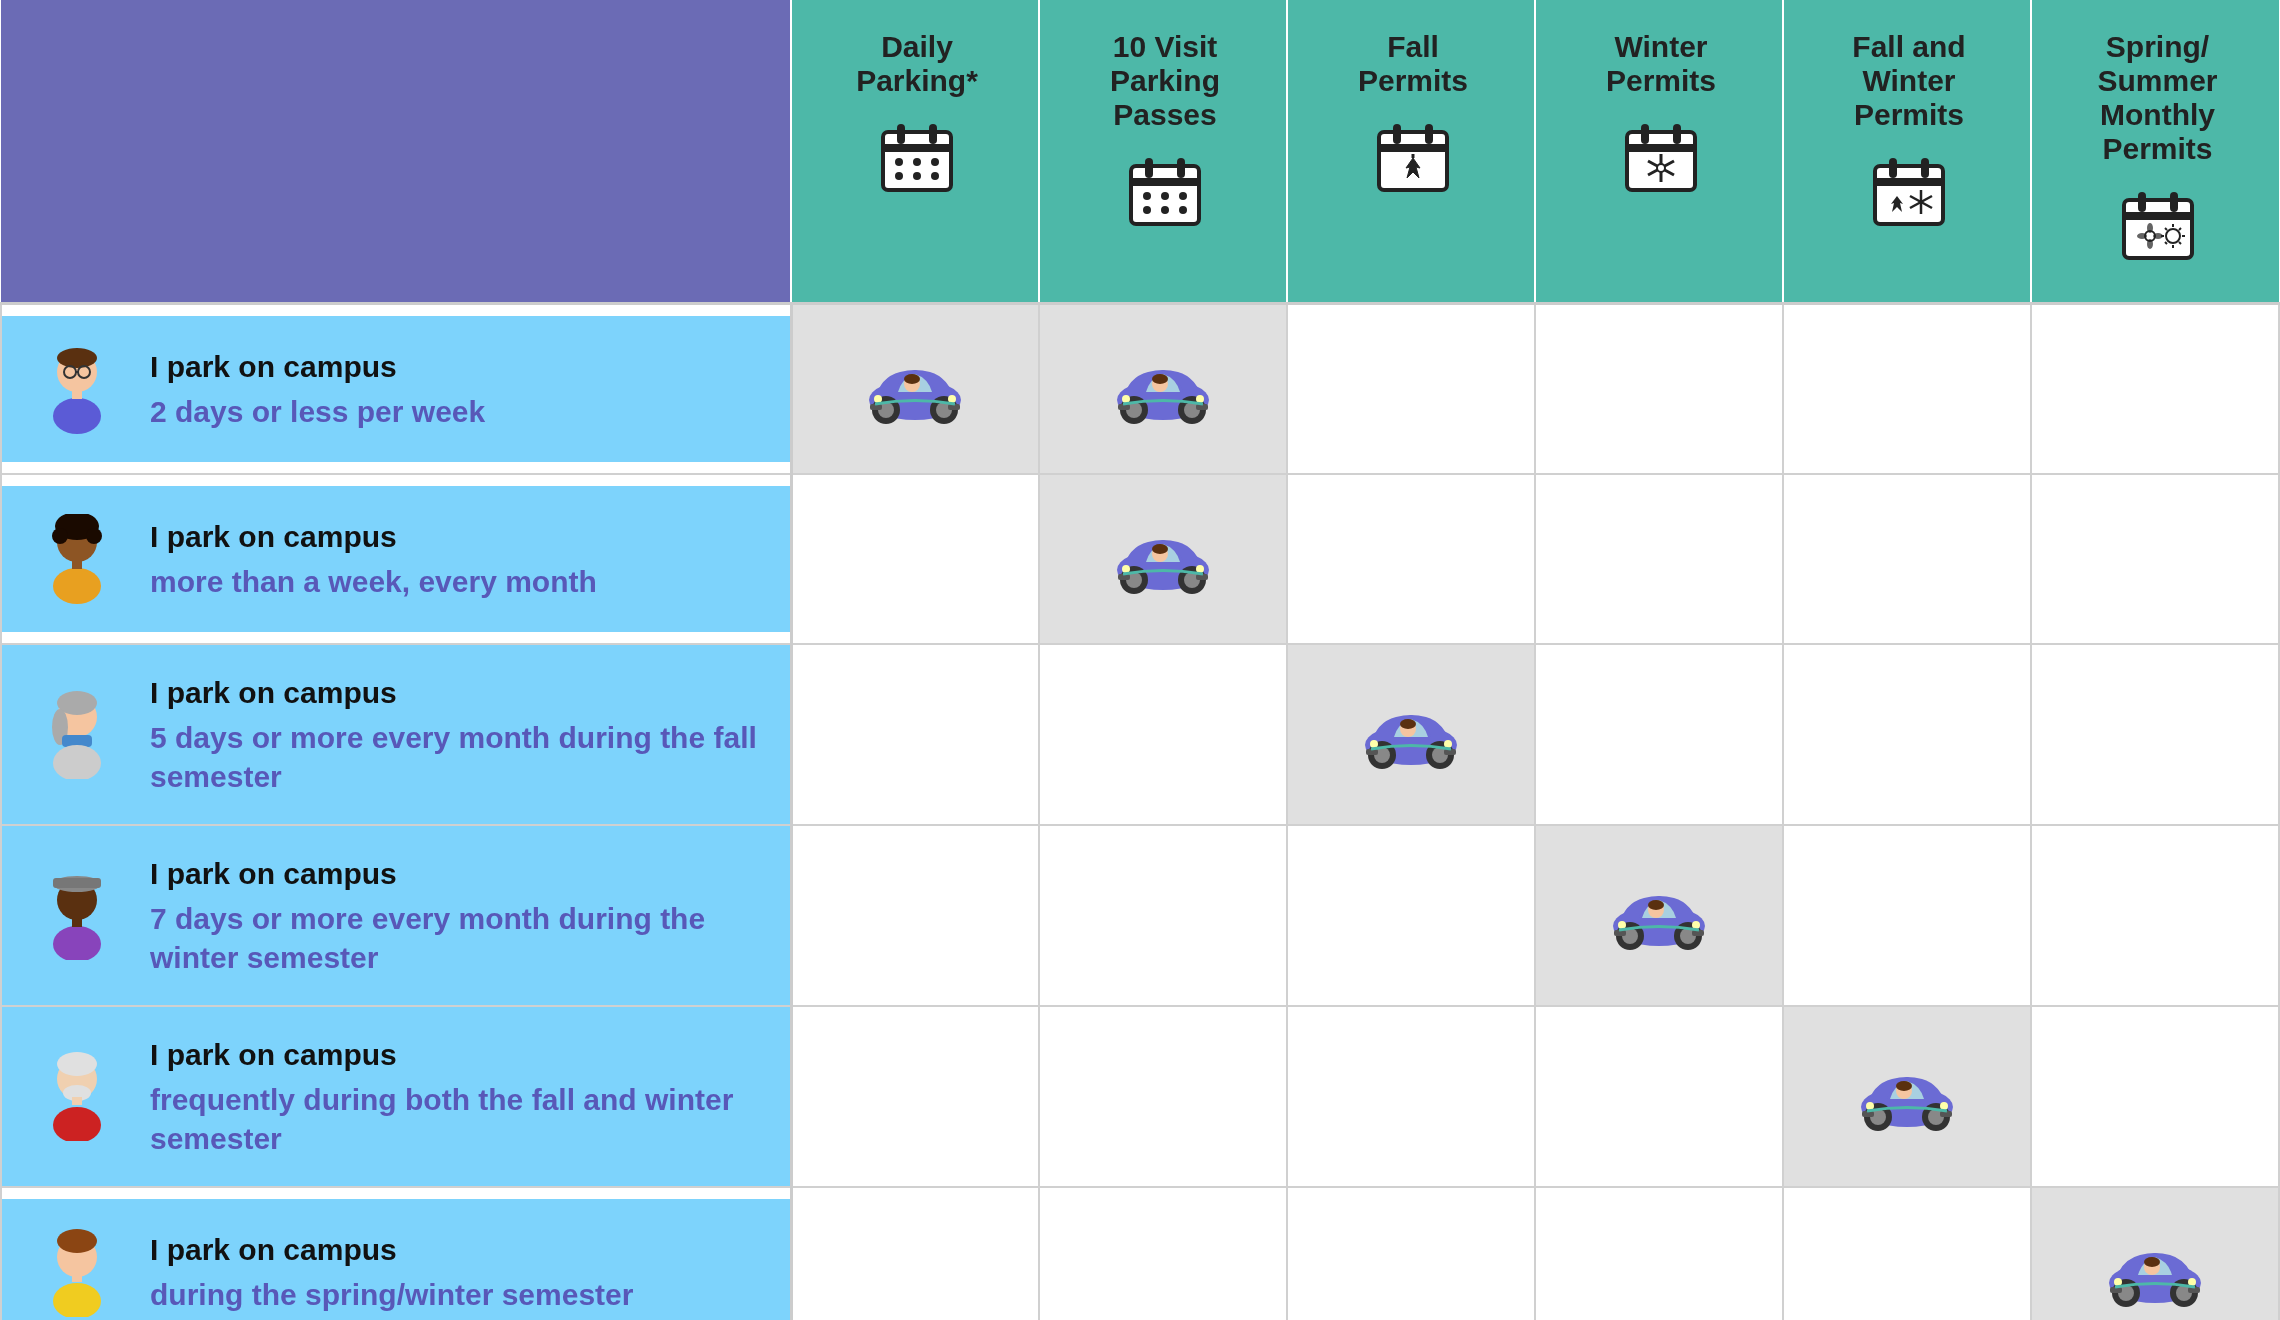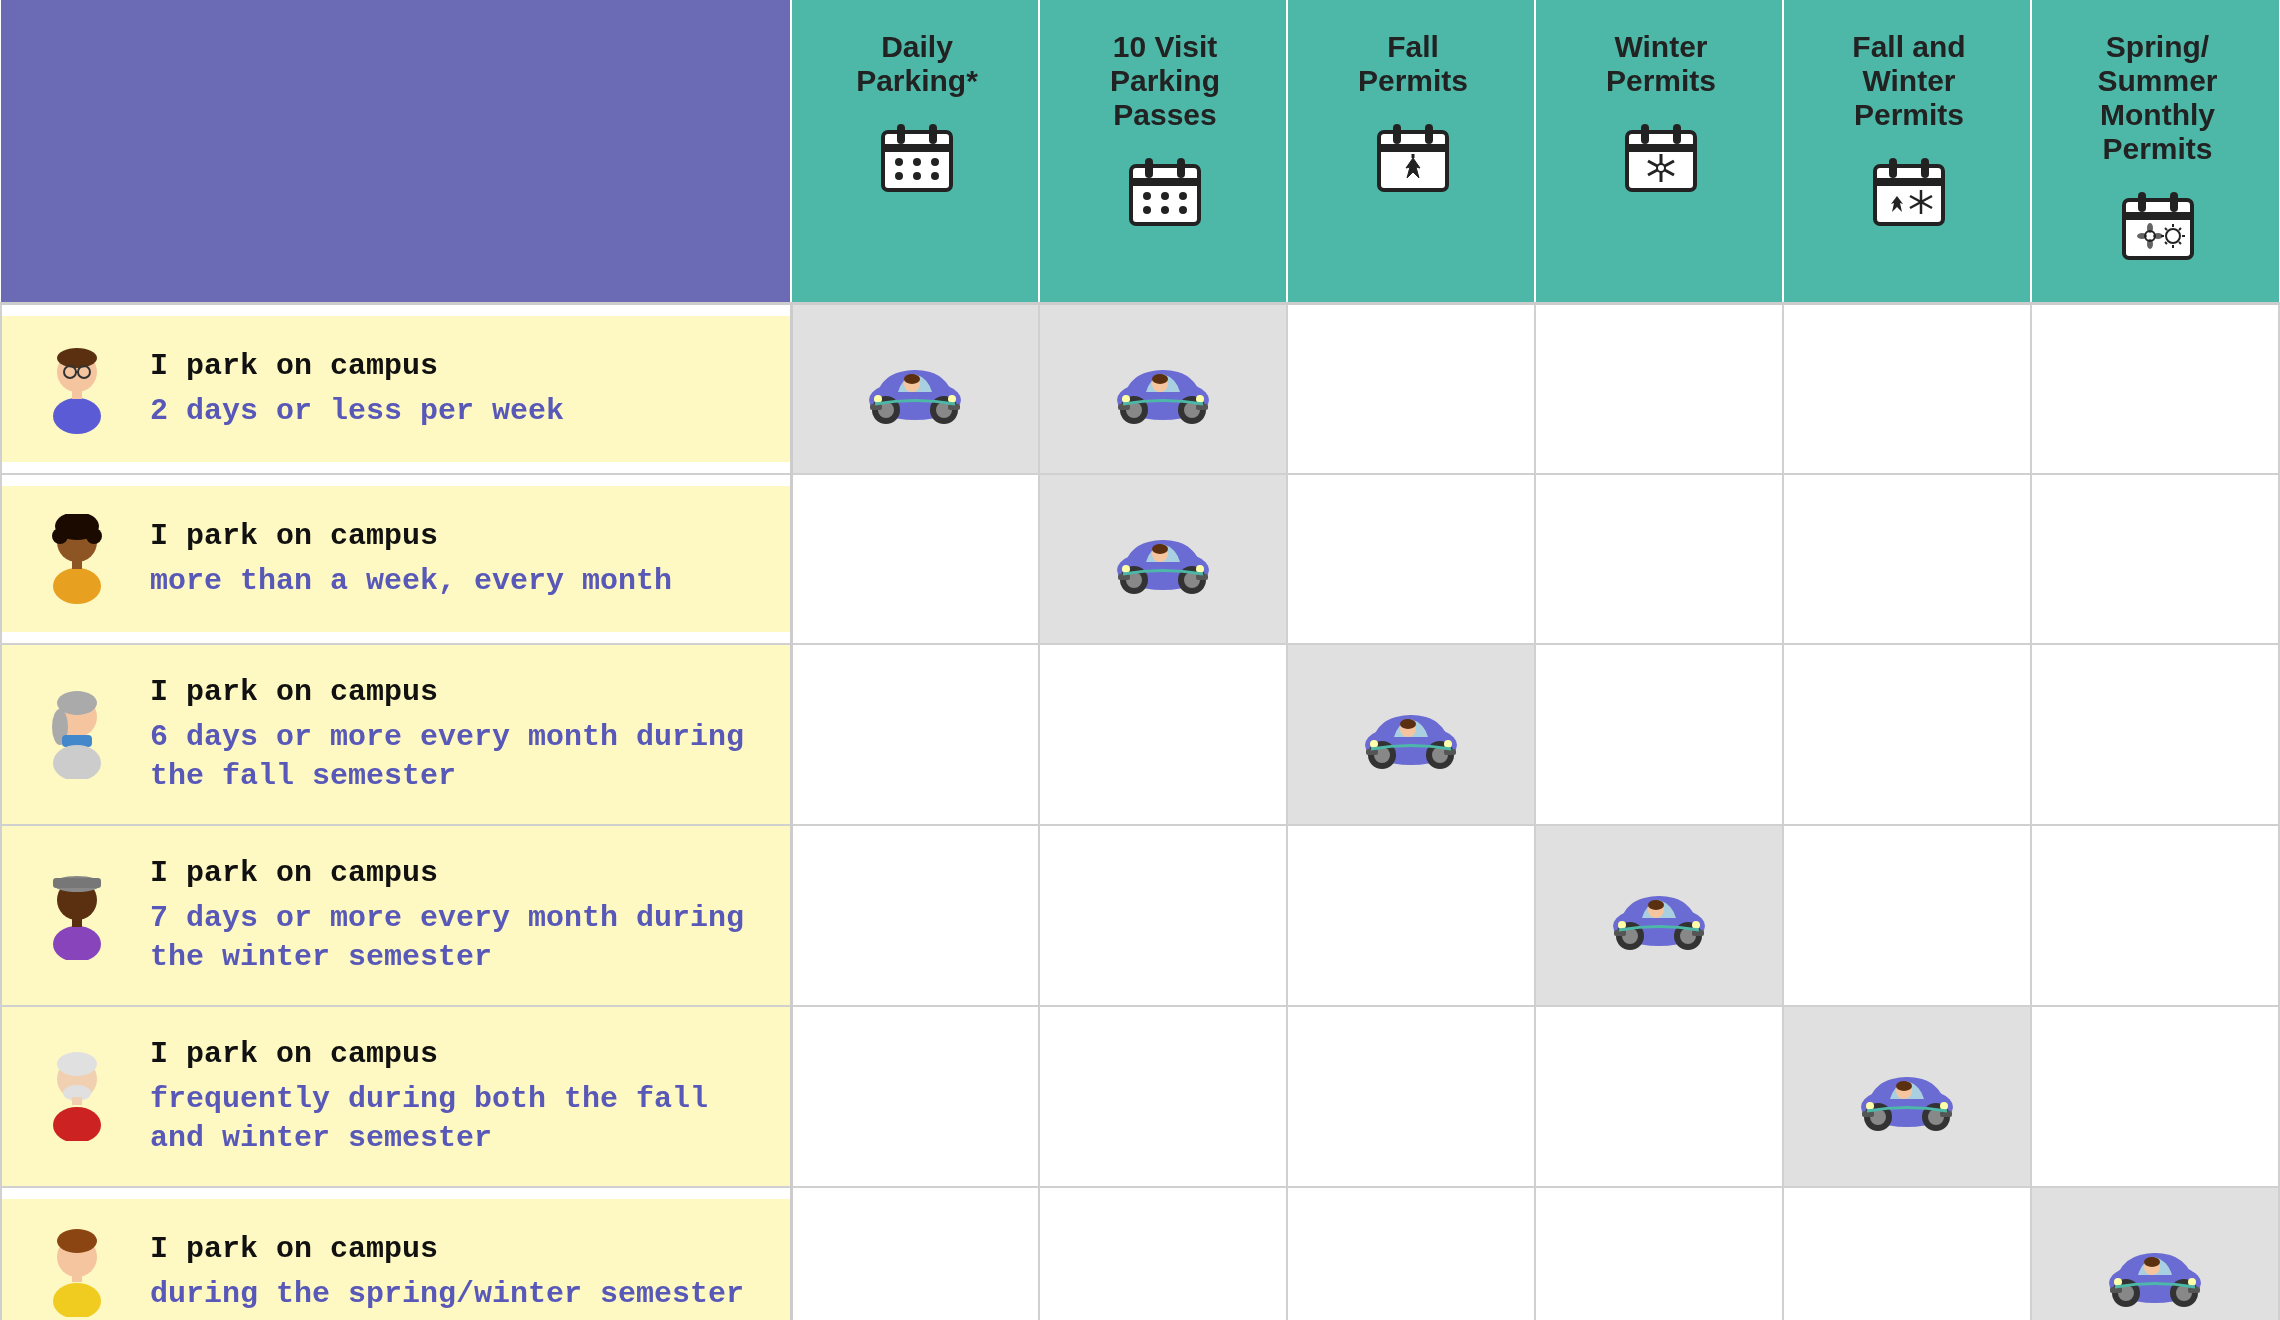--- a/index.html
+++ b/index.html
@@ -51,22 +51,21 @@
     td {
       border: 2px solid #d0d0d0;
       vertical-align: middle;
     }
 
     .row-label {
       display: flex;
       align-items: center;
       padding: 28px 30px;
       gap: 28px;
-      background: #fef9c3;
-      font-family: Liberation Mono, monospace;
+      background: #7dd3fc;
     }
 
     .row-avatar {
       width: 90px;
       height: 90px;
       flex-shrink: 0;
       display: flex;
       align-items: center;
       justify-content: center;
       font-size: 72px;
@@ -380,21 +379,21 @@
     <ellipse cx="45" cy="14" rx="20" ry="12" fill="#aaa"></ellipse>
     <ellipse cx="28" cy="38" rx="8" ry="18" fill="#aaa"></ellipse>
 
     <rect x="30" y="46" width="30" height="12" rx="4" fill="#4488cc"></rect>
 
     <ellipse cx="45" cy="74" rx="24" ry="18" fill="#ccc"></ellipse>
   </svg>
             </div>
             <div class="row-text-wrap">
               <span class="row-text-black">I park on campus</span>
-              <span class="row-text-purple">6 days or more every month during the fall semester</span>
+              <span class="row-text-purple">5 days or more every month during the fall semester</span>
             </div>
           </div>
         </td>
         <td class="data-cell"></td>
         <td class="data-cell"></td>
         <td class="data-cell highlighted"><svg width="110" height="90" viewBox="0 0 110 90" xmlns="http://www.w3.org/2000/svg">
 
     <ellipse cx="55" cy="58" rx="46" ry="20" fill="#6b6bd4"></ellipse>
     <path d="M15 58 Q20 35 40 30 Q55 26 70 30 Q88 35 95 58 Z" fill="#6b6bd4"></path>
 

